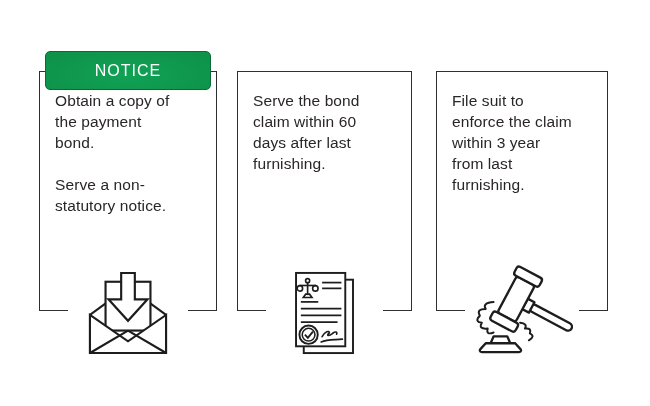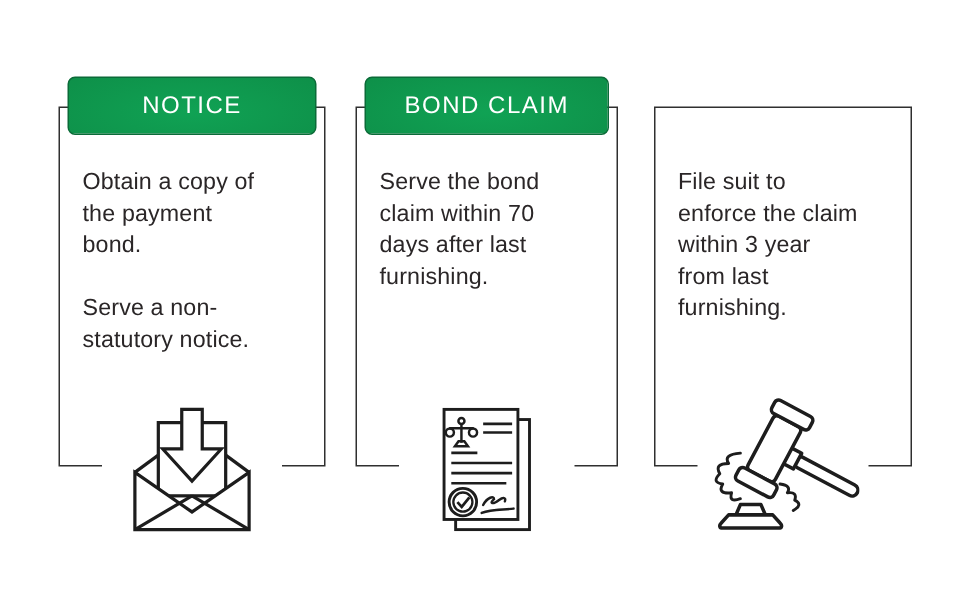--- a/index.html
+++ b/index.html
@@ -22,21 +22,21 @@
     background:radial-gradient(120% 170% at 50% 62%,
       var(--banner_gradient_center,#10a254) 0%,
       var(--banner_gradient_mid,#0e9049) 55%,
       var(--banner_gradient_edge,#0f6f3a) 100%);
     border:1px solid var(--banner_border,#0b6b38);
     display:flex;align-items:center;justify-content:center;
     color:var(--banner_text,#ffffff);
     font-size:16px;letter-spacing:1px;font-weight:400;
   }
   .card-body{
-    margin:39px 10px 0 15px;
+    margin:18px 10px 0 15px;
     font-size:15.5px;line-height:21px;letter-spacing:.1px;
     color:var(--text,#2a2627);
     white-space:pre-line;
   }
   .gap-cover{
     position:absolute;bottom:-2px;left:28px;right:28px;height:5px;
     background:var(--page_bg,#ffffff);z-index:1;
   }
   .icon-wrap{
     position:absolute;bottom:-45px;left:50%;transform:translateX(-50%);
@@ -67,25 +67,22 @@
         <rect x="19" y="12" width="46" height="50" fill="#ffffff"></rect>
         <path d="M35,3 L49,3 L49,30 L62,30 L42,52 L22,30 L35,30 Z" fill="#ffffff"></path>
         <path d="M3,46 L42,73 L81,46 L81,85 L3,85 Z" fill="#ffffff"></path>
         <path d="M3,85 L42,62"></path>
         <path d="M81,85 L42,62"></path>
       </svg>
     </div>
   </div>
 
   <div class="card card-2">
-    <div class="banner">
-      <span>BOND CLAIM</span>
-    </div>
     <div class="card-body">Serve the bond
-claim within 70
+claim within 60
 days after last
 furnishing.</div>
     <div class="gap-cover"></div>
     <div class="icon-wrap">
       <svg width="64" height="84" viewBox="0 0 66 87" fill="none" stroke="#1d1d1d" stroke-width="2" stroke-linejoin="miter">
         <rect x="11" y="9" width="51" height="76" fill="#ffffff"></rect>
         <rect x="3" y="2" width="51" height="76" fill="#ffffff"></rect>
 
         <g stroke-width="1.7">
           <circle cx="15" cy="10" r="2.1"></circle>

